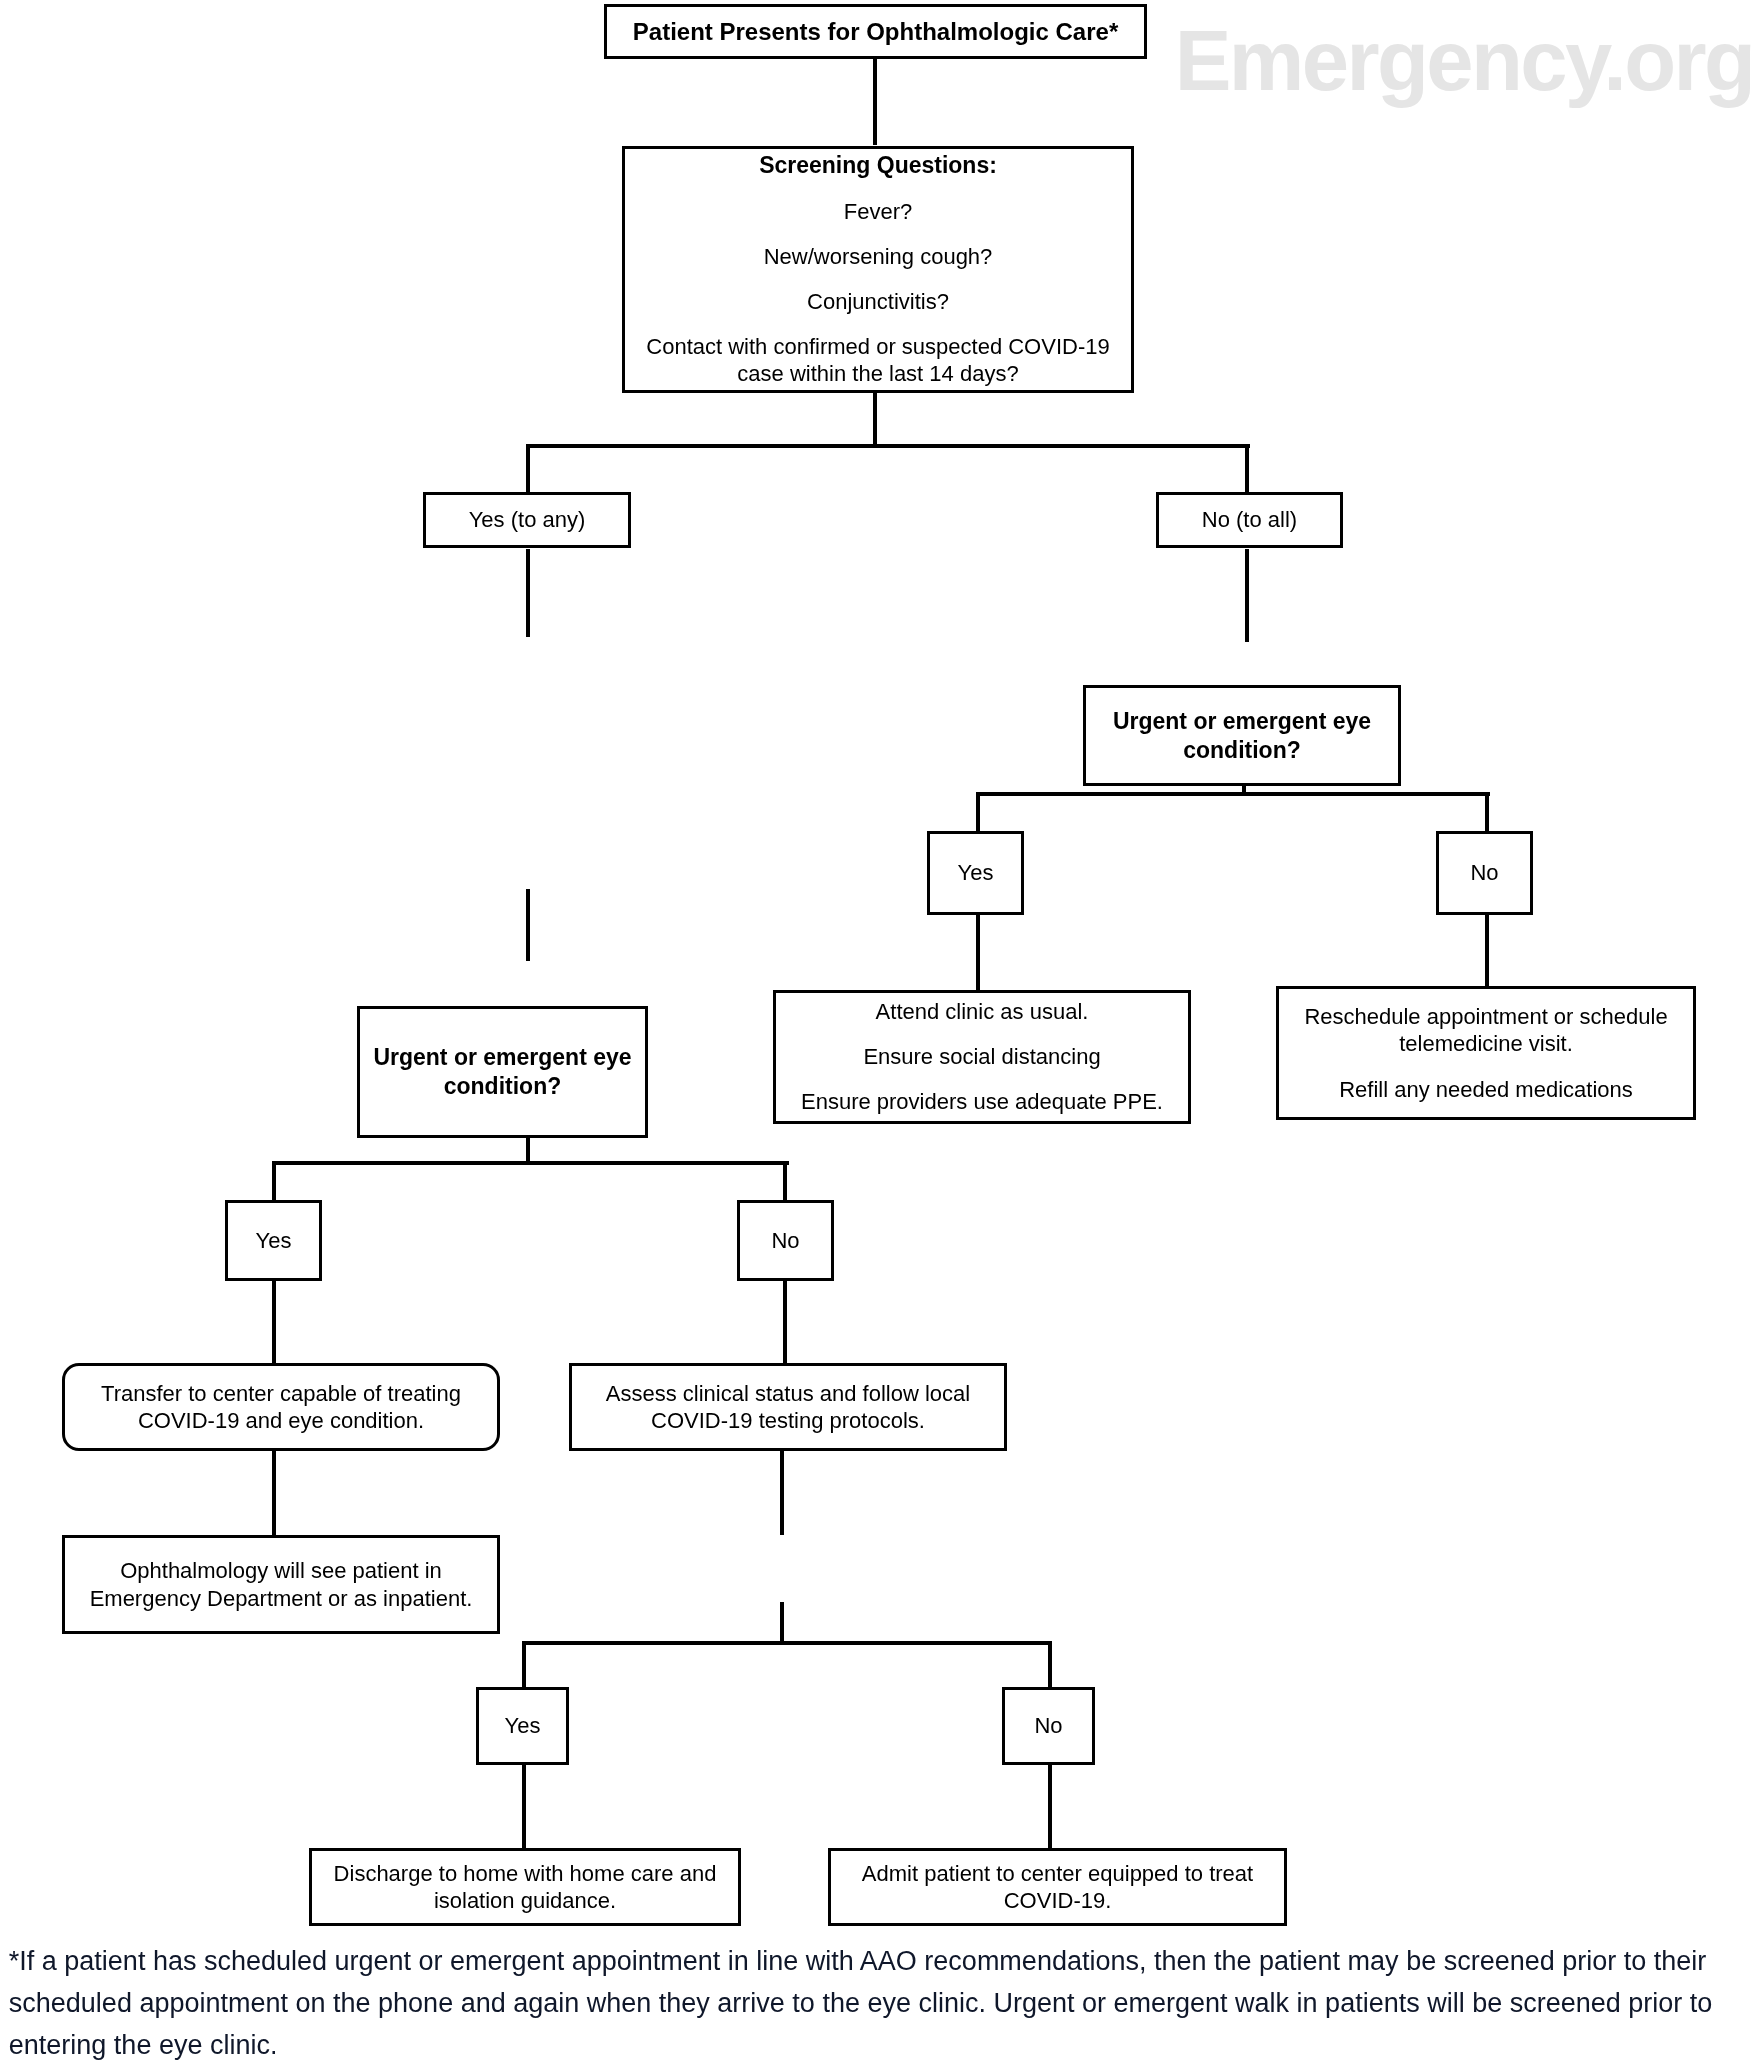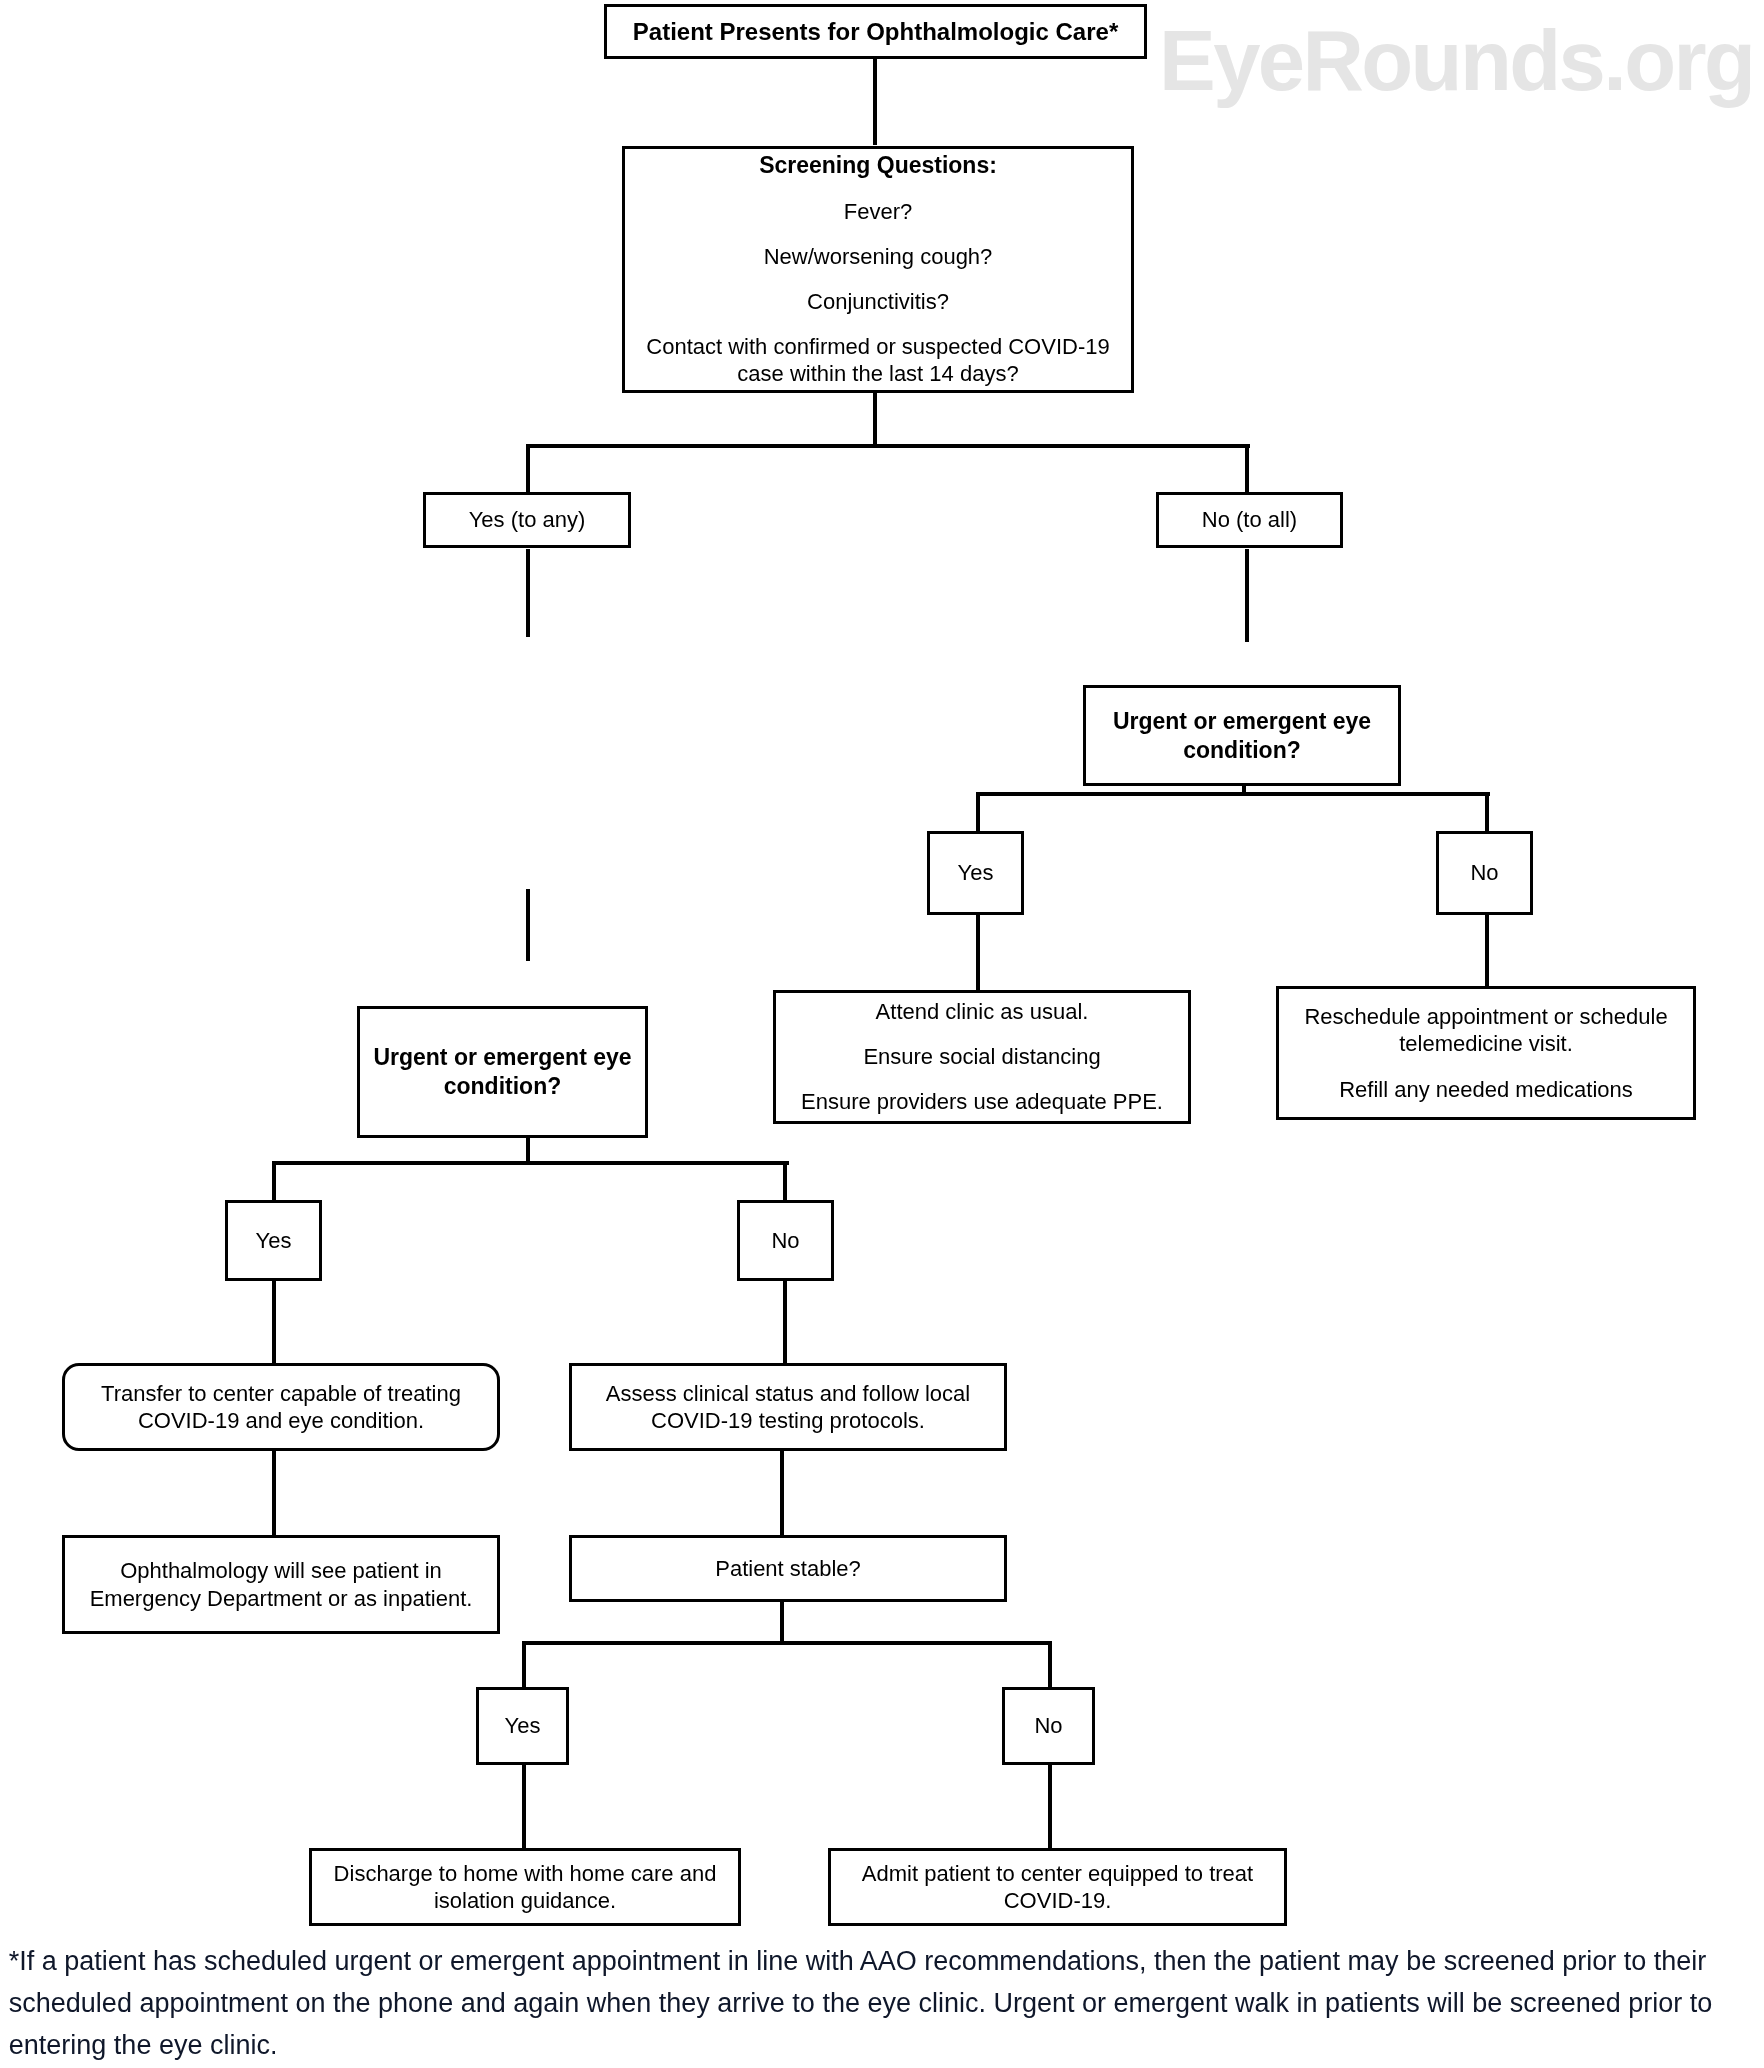--- a/index.html
+++ b/index.html
@@ -52,21 +52,21 @@
     line-height: 1.55;
     text-align: left;
     color: #0f172a;
   }
 </style>
 </head>
 <body>
 
 <div id="canvas">
 
-  <div class="watermark">EyeRounds.org</div>
+  <div class="watermark">Emergency.org</div>
 
   <div class="cv" style="left:873px;top:57px;height:88px;"></div>
   <div class="cv" style="left:873px;top:393px;height:53px;"></div>
   <div class="ch" style="left:526px;top:444px;width:724px;"></div>
   <div class="cv" style="left:526px;top:444px;height:49px;"></div>
   <div class="cv" style="left:1245px;top:444px;height:49px;"></div>
   <div class="cv" style="left:526px;top:549px;height:88px;"></div>
   <div class="cv" style="left:1245px;top:549px;height:93px;"></div>
   <div class="cv" style="left:526px;top:889px;height:72px;"></div>
   <div class="cv" style="left:1242px;top:743px;height:51px;"></div>
@@ -151,23 +151,20 @@
   </div>
 
   <div class="box" style="left:569px;top:1363px;width:438px;height:88px;">
     <span>Assess clinical status and follow local COVID-19 testing protocols.</span>
   </div>
 
   <div class="box" style="left:62px;top:1535px;width:438px;height:99px;">
     <span>Ophthalmology will see patient in Emergency Department or as inpatient.</span>
   </div>
 
-  <div class="box" style="left:569px;top:1535px;width:438px;height:67px;">
-    <span>Patient stable?</span>
-  </div>
 
   <div class="box" style="left:476px;top:1687px;width:93px;height:78px;">
     <span>Yes</span>
   </div>
 
   <div class="box" style="left:1002px;top:1687px;width:93px;height:78px;">
     <span>No</span>
   </div>
 
   <div class="box" style="left:309px;top:1848px;width:432px;height:78px;">

